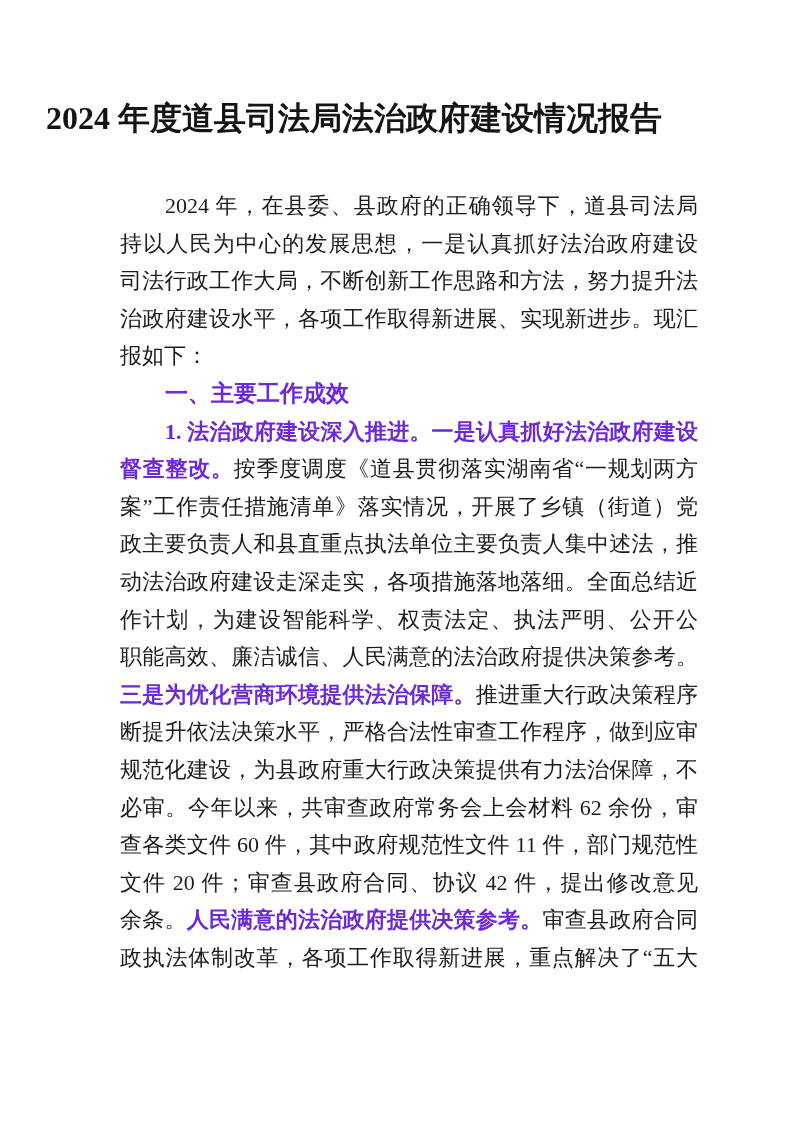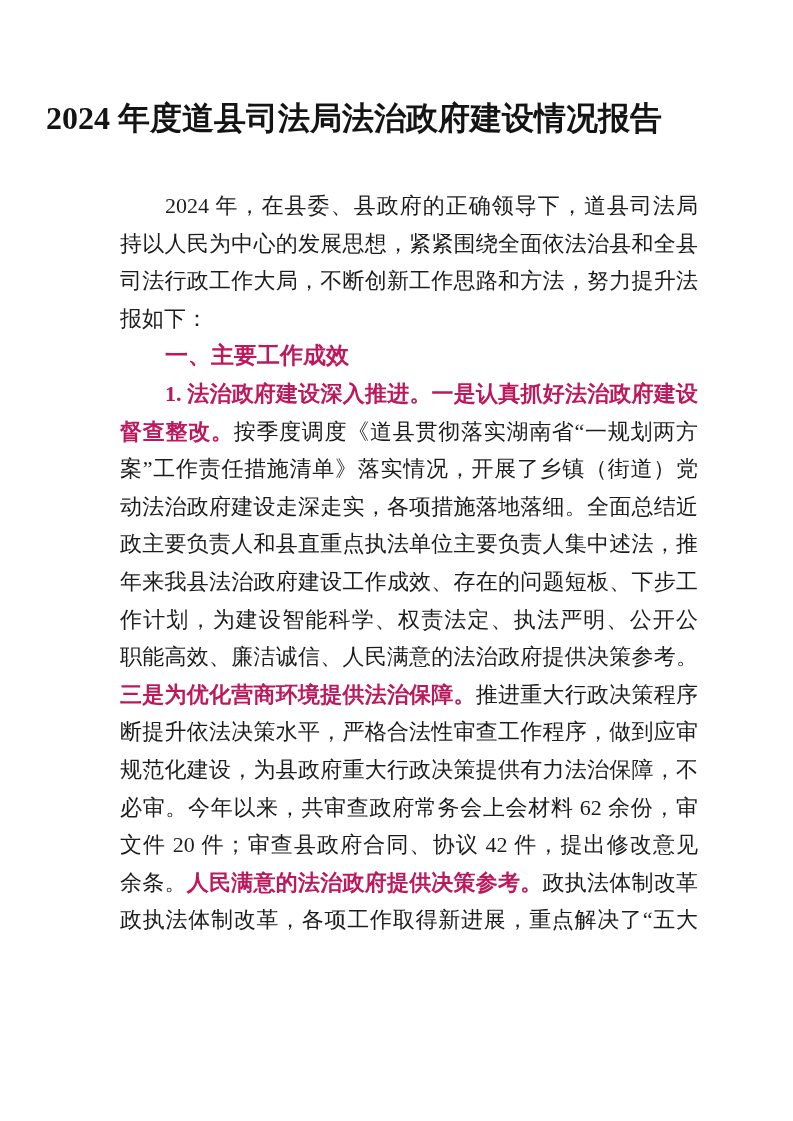--- a/index.html
+++ b/index.html
@@ -47,42 +47,43 @@
   .line.indent {
     text-indent: 45px;
   }
   .line.heading {
     font-family: "Liberation Sans", "DejaVu Sans", sans-serif;
     font-size: 23px;
     font-weight: 700;
     color: #111111;
   }
   .seg { font-weight: normal; }
-  .seg.bold { font-weight: 700; color: #be185d; }
+  .seg.bold { font-weight: 700; color: #6d28d9; }
 </style>
 </head>
 <body>
 
 <div class="page">
   <h1 class="doc-title">2024 年度道县司法局法治政府建设情况报告</h1>
   <div class="doc-body" id="doc-body">
       <div class="line indent"><span class="seg">2024 年，在县委、县政府的正确领导下，道县司法局坚</span></div>
-      <div class="line"><span class="seg">持以人民为中心的发展思想，紧紧围绕全面依法治县和全县</span></div>
+      <div class="line"><span class="seg">持以人民为中心的发展思想，一是认真抓好法治政府建设</span></div>
       <div class="line"><span class="seg">司法行政工作大局，不断创新工作思路和方法，努力提升法</span></div>
+      <div class="line"><span class="seg">治政府建设水平，各项工作取得新进展、实现新进步。现汇</span></div>
       <div class="line short"><span class="seg">报如下：</span></div>
       <div class="line indent short heading"><span class="seg bold">一、主要工作成效</span></div>
       <div class="line indent"><span class="seg bold">1. 法治政府建设深入推进。一是认真抓好法治政府建设</span></div>
       <div class="line"><span class="seg bold">督查整改。</span><span class="seg">按季度调度《道县贯彻落实湖南省“一规划两方</span></div>
       <div class="line"><span class="seg">案”工作责任措施清单》落实情况，开展了乡镇（街道）党</span></div>
+      <div class="line"><span class="seg">政主要负责人和县直重点执法单位主要负责人集中述法，推</span></div>
       <div class="line"><span class="seg">动法治政府建设走深走实，各项措施落地落细。全面总结近</span></div>
-      <div class="line"><span class="seg">政主要负责人和县直重点执法单位主要负责人集中述法，推</span></div>
-      <div class="line"><span class="seg">年来我县法治政府建设工作成效、存在的问题短板、下步工</span></div>
       <div class="line"><span class="seg">作计划，为建设智能科学、权责法定、执法严明、公开公正、</span></div>
       <div class="line"><span class="seg">职能高效、廉洁诚信、人民满意的法治政府提供决策参考。</span></div>
       <div class="line"><span class="seg bold">三是为优化营商环境提供法治保障。</span><span class="seg">推进重大行政决策程序</span></div>
       <div class="line"><span class="seg">断提升依法决策水平，严格合法性审查工作程序，做到应审</span></div>
       <div class="line"><span class="seg">规范化建设，为县政府重大行政决策提供有力法治保障，不</span></div>
       <div class="line"><span class="seg">必审。今年以来，共审查政府常务会上会材料 62 余份，审</span></div>
+      <div class="line"><span class="seg">查各类文件 60 件，其中政府规范性文件 11 件，部门规范性</span></div>
       <div class="line"><span class="seg">文件 20 件；审查县政府合同、协议 42 件，提出修改意见 140</span></div>
-      <div class="line"><span class="seg">余条。</span><span class="seg bold">人民满意的法治政府提供决策参考。</span><span class="seg">政执法体制改革</span></div>
+      <div class="line"><span class="seg">余条。</span><span class="seg bold">人民满意的法治政府提供决策参考。</span><span class="seg">审查县政府合同</span></div>
       <div class="line"><span class="seg">政执法体制改革，各项工作取得新进展，重点解决了“五大问</span></div>
     </div>
 </div>
 
 </body></html>

